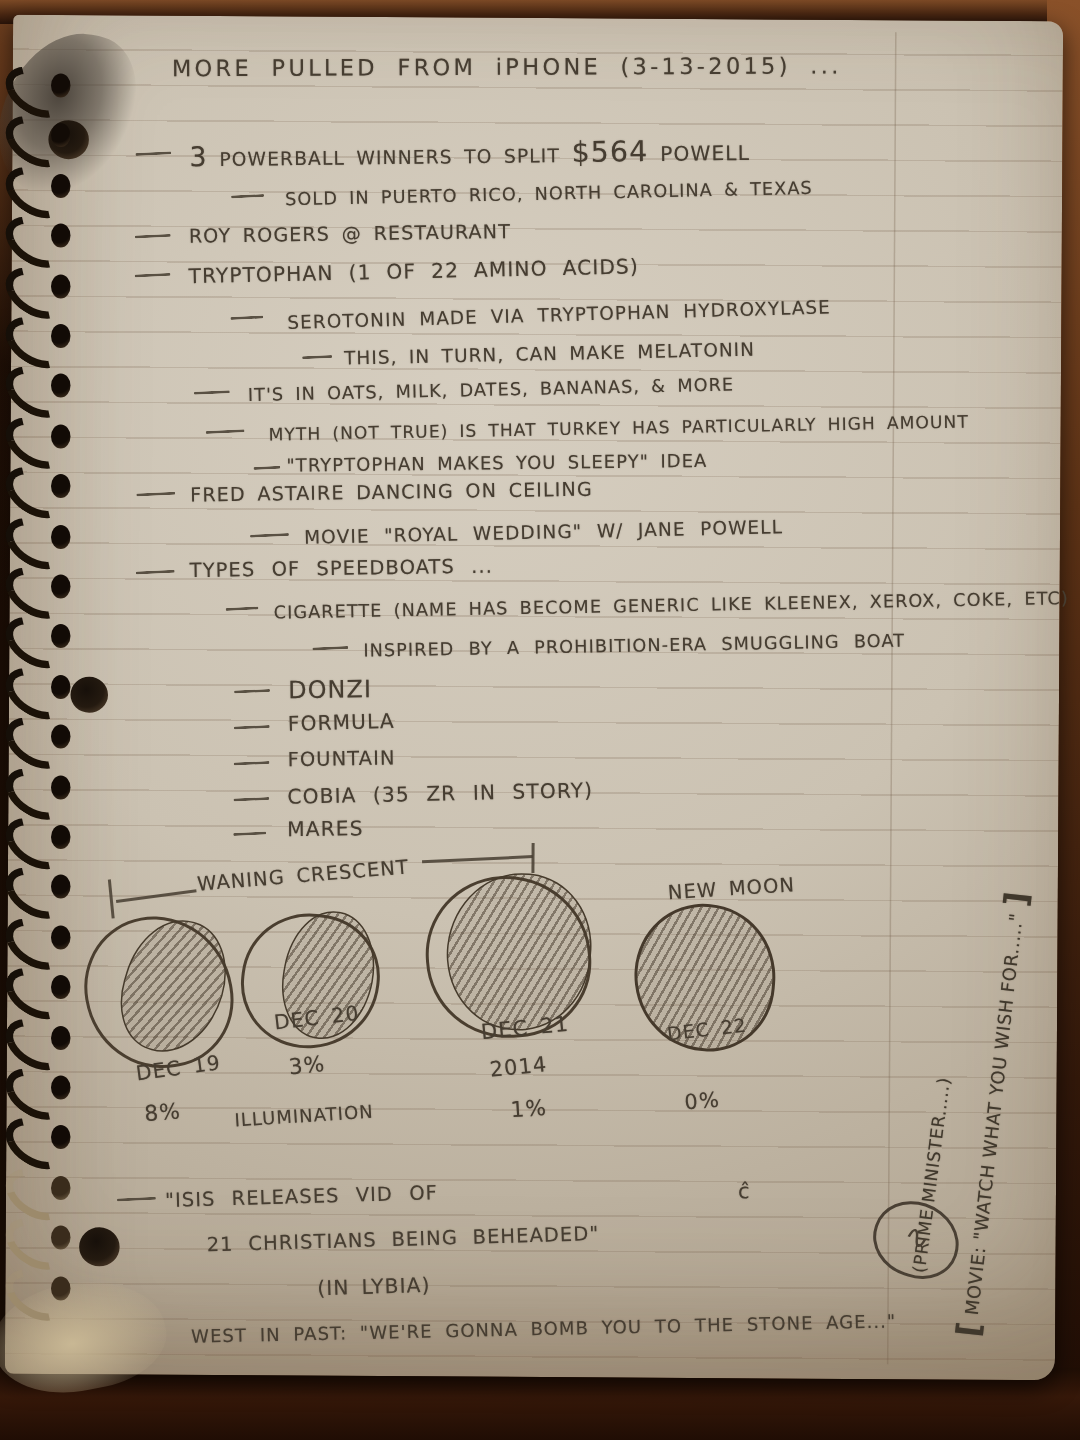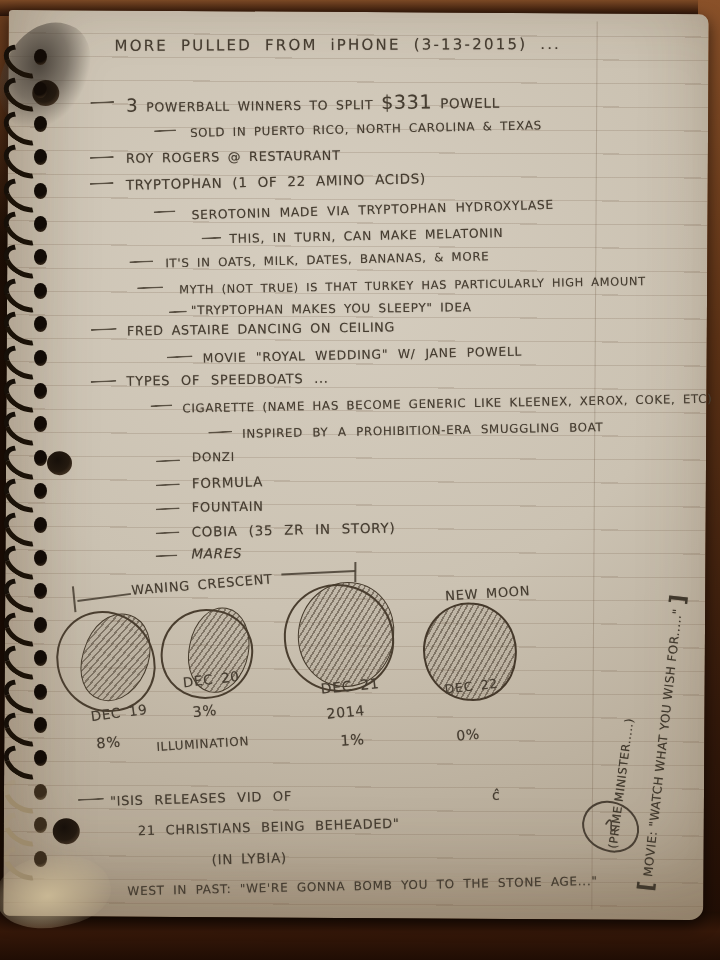--- a/index.html
+++ b/index.html
@@ -66,21 +66,21 @@
   <div class="punch" style="left:24px;top:70px;width:27px;height:26px;"></div>
   <div class="punch" style="left:41px;top:441px;width:25px;height:24px;"></div>
   <div class="punch" style="left:49px;top:808px;width:27px;height:26px;"></div>
 
   <div class="hw" style="left:106px;top:24px;font-size:15px;letter-spacing:2.2px;word-spacing:6px;transform:rotate(-0.6deg);">MORE PULLED FROM iPHONE (3-13-2015) ...</div>
 
   <div class="dash" style="left:82px;top:91px;width:24px;"></div>
   <div class="hw" style="left:118px;top:80px;font-size:13px;transform:rotate(-1deg);">
     <span style="font-size:18px;">3</span>
     <span style="font-size:12.5px;">POWERBALL WINNERS TO SPLIT</span>
-    <span style="font-size:19px;">$331</span>
+    <span style="font-size:19px;">$564</span>
     <span style="font-size:13.5px;">POWELL</span>
   </div>
   <div class="dash" style="left:146px;top:119px;width:22px;"></div>
   <div class="hw" style="left:182px;top:110px;font-size:11.8px;transform:rotate(-1.6deg);">SOLD IN PUERTO RICO, NORTH CAROLINA &amp; TEXAS</div>
 
   <div class="dash" style="left:82px;top:146px;width:24px;"></div>
   <div class="hw" style="left:118px;top:138px;font-size:12.8px;transform:rotate(-1.2deg);">ROY ROGERS @ RESTAURANT</div>
 
   <div class="dash" style="left:82px;top:172px;width:24px;"></div>
   <div class="hw" style="left:118px;top:162px;font-size:13.5px;word-spacing:5px;transform:rotate(-1.6deg);">TRYPTOPHAN (1 OF 22 AMINO ACIDS)</div>
@@ -100,29 +100,29 @@
   <div class="dash" style="left:160px;top:345px;width:26px;"></div>
   <div class="hw" style="left:196px;top:335px;font-size:12.4px;word-spacing:5px;transform:rotate(-1.6deg);">MOVIE "ROYAL WEDDING" W/ JANE POWELL</div>
 
   <div class="dash" style="left:84px;top:370px;width:26px;"></div>
   <div class="hw" style="left:120px;top:361px;font-size:13px;word-spacing:6px;transform:rotate(-1.2deg);">TYPES OF SPEEDBOATS ...</div>
   <div class="dash" style="left:144px;top:394px;width:22px;"></div>
   <div class="hw" style="left:176px;top:384px;font-size:11.8px;transform:rotate(-1.4deg);">CIGARETTE (NAME HAS BECOME GENERIC LIKE KLEENEX, XEROX, COKE, ETC)</div>
   <div class="dash" style="left:202px;top:420px;width:24px;"></div>
   <div class="hw" style="left:236px;top:411px;font-size:11.8px;word-spacing:5px;transform:rotate(-1.4deg);">INSPIRED BY A PROHIBITION-ERA SMUGGLING BOAT</div>
   <div class="dash" style="left:150px;top:449px;width:24px;"></div>
-  <div class="hw" style="left:186px;top:439px;font-size:12px;transform:rotate(-1deg);">DONZI</div>
+  <div class="hw" style="left:186px;top:439px;font-size:16px;transform:rotate(-1deg);">DONZI</div>
   <div class="dash" style="left:150px;top:473px;width:24px;"></div>
   <div class="hw" style="left:186px;top:463px;font-size:13.5px;transform:rotate(-2deg);">FORMULA</div>
   <div class="dash" style="left:150px;top:497px;width:24px;"></div>
   <div class="hw" style="left:186px;top:488px;font-size:13px;transform:rotate(-1.2deg);">FOUNTAIN</div>
   <div class="dash" style="left:150px;top:521px;width:24px;"></div>
   <div class="hw" style="left:186px;top:510px;font-size:13.5px;word-spacing:6px;transform:rotate(-1.6deg);">COBIA (35 ZR IN STORY)</div>
   <div class="dash" style="left:150px;top:544px;width:22px;"></div>
-  <div class="hw" style="left:186px;top:534px;font-size:13.5px;transform:rotate(-1deg);font-style:italic;">MARES</div>
+  <div class="hw" style="left:186px;top:534px;font-size:13.5px;transform:rotate(-1deg);">MARES</div>
 
   <div class="tick" style="left:68px;top:576px;height:26px;transform:rotate(-6deg);"></div>
   <div class="hline" style="left:72px;top:586px;width:54px;transform:rotate(-8deg);"></div>
   <div class="hw" style="left:126px;top:566px;font-size:13px;transform:rotate(-5deg);">WANING CRESCENT</div>
   <div class="hline" style="left:276px;top:560px;width:74px;transform:rotate(-3deg);"></div>
   <div class="tick" style="left:349px;top:550px;height:20px;"></div>
   <div class="hw" style="left:440px;top:573px;font-size:13px;transform:rotate(-4deg);">NEW MOON</div>
 
   <div class="moon" style="left:52px;top:596px;width:100px;height:106px;">
     <div class="moon-outline" style="left:0;top:4px;width:94px;height:98px;border-radius:48% 55% 46% 54%;transform:rotate(-10deg);"></div>

